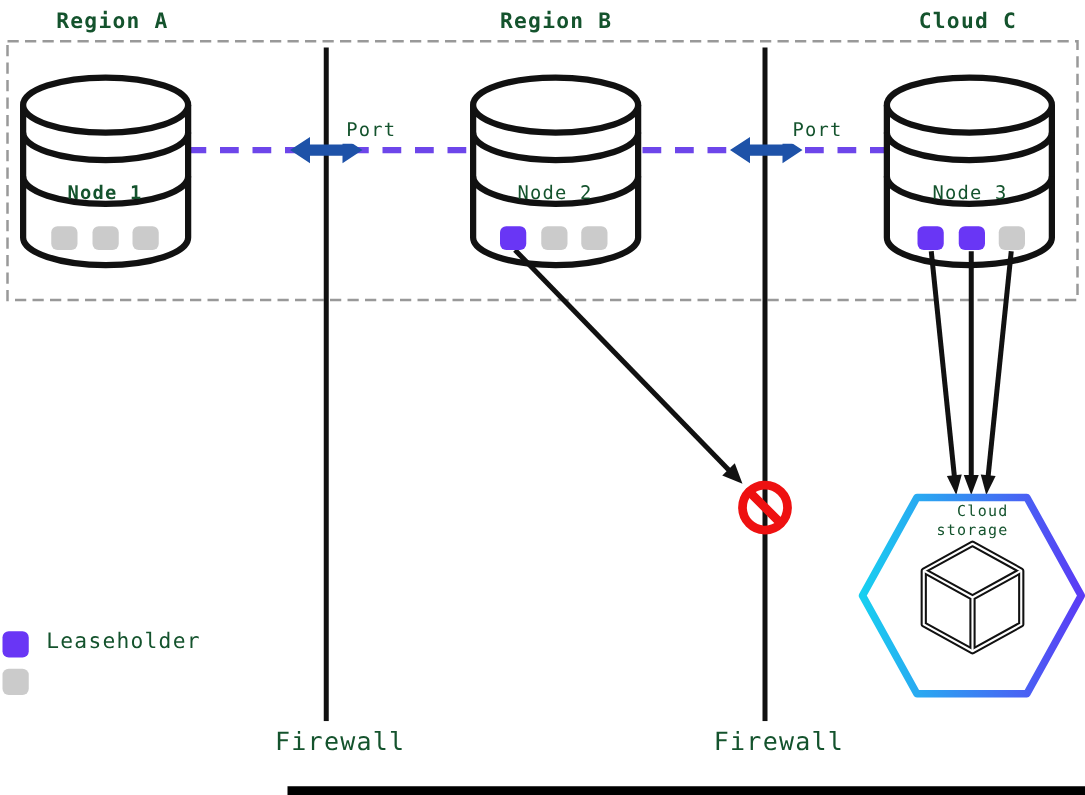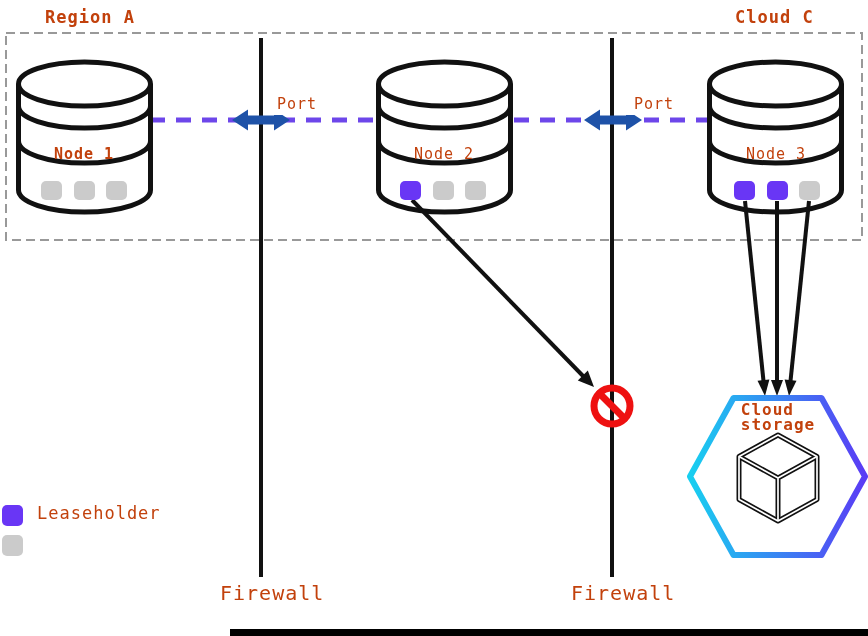--- a/index.html
+++ b/index.html
@@ -2,30 +2,30 @@
 <html><head>
 <meta charset="utf-8">
 <style>
   html,body { margin:0; padding:0; }
   .stage {
     position:relative; width:868px; height:636px; background:#ffffff;
     font-family:"DejaVu Sans Mono", monospace; overflow:hidden;
   }
   .stage svg { position:absolute; left:0; top:0; }
   .label {
-    position:absolute; background:#ffffff; color:#c2410c; white-space:nowrap;
+    position:absolute; background:#ffffff; color:#14532d; white-space:nowrap;
     z-index:5;
   }
   .region-label  { font-size:17px; font-weight:bold; padding:3px 12px; letter-spacing:1px; }
   .node-label    { font-size:15px; background:transparent; transform:translateX(-50%); letter-spacing:1px; }
   .port-label    { font-size:15px; padding:2px 9px; letter-spacing:1px; }
   .firewall-label{ font-size:20px; padding:4px 12px; letter-spacing:1px; }
   .legend-label  { font-size:17px; padding:2px 9px; letter-spacing:1px; }
   .cloud-label   {
-    font-size:16px; font-weight:bold; background:transparent; text-align:left;
+    font-size:12px; font-weight:normal; background:transparent; text-align:right;
     transform:translateX(-50%); line-height:15px; letter-spacing:1px;
   }
   .bottom-bar { position:absolute; background:#000000; z-index:6; }
 </style>
 </head>
 <body>
 
 <div class="stage">
 
   <svg width="868" height="636" viewBox="0 0 868 636">
@@ -113,20 +113,21 @@
         <path d="M 778 435 L 817 456.5 L 817 499.5 L 778 521 L 739 499.5 L 739 456.5 Z"></path>
         <path d="M 739 456.5 L 778 478 L 817 456.5 M 778 478 L 778 521"></path>
       </g>
     </g>
 
     <rect x="2" y="505" width="21" height="21" rx="5" fill="#6936f5"></rect>
     <rect x="2" y="535" width="21" height="21" rx="5" fill="#cbcbcb"></rect>
   </svg>
 
   <div class="label region-label" style="left:33px; top:4px;">Region A</div>
+  <div class="label region-label" style="left:388px; top:4px;">Region B</div>
   <div class="label region-label" style="left:723px; top:4px;">Cloud C</div>
 
   <div class="label node-label" style="left:84px;  top:145px;font-weight:bold;">Node 1</div>
   <div class="label node-label" style="left:444px; top:145px;">Node 2</div>
   <div class="label node-label" style="left:776px; top:145px;">Node 3</div>
 
   <div class="label port-label" style="left:268px; top:93px;">Port</div>
   <div class="label port-label" style="left:625px; top:93px;">Port</div>
 
   <div class="label firewall-label" style="left:208px; top:577px;">Firewall</div>

